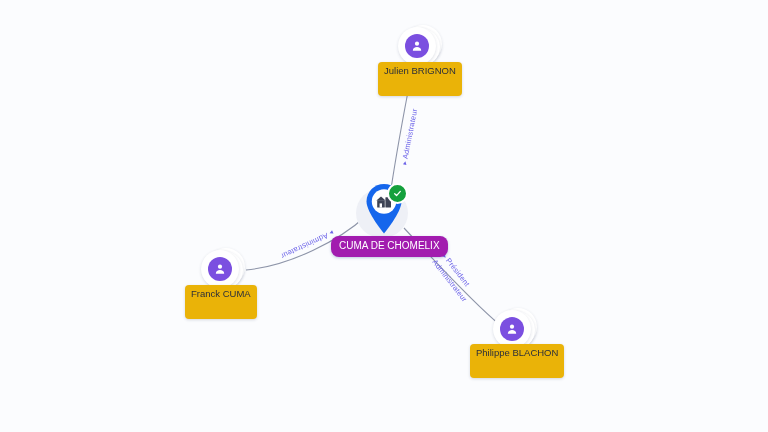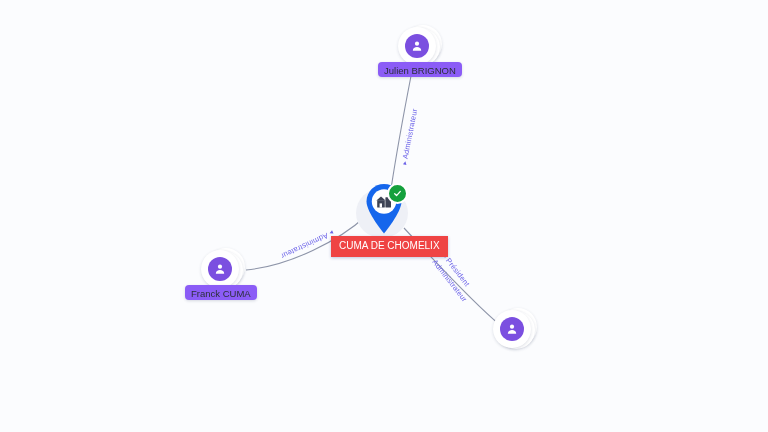--- a/index.html
+++ b/index.html
@@ -69,25 +69,25 @@
     border-radius: 50%;
     background: #7b4fe0;
     display: flex;
     align-items: center;
     justify-content: center;
   }
   .person-node .avatar-disc svg { display: block; }
 
   .node-label {
     position: absolute;
-    background: #8b5cf6;
+    background: #eab308;
     color: #2b2f3a;
     font-size: 9.5px;
     line-height: 1;
-    padding: 4px 6px 1px 6px;
+    padding: 4px 6px 20px 6px;
     border-radius: 4px;
     white-space: nowrap;
     box-shadow: 0 1px 3px rgba(40, 50, 90, 0.18);
   }
 
   
   #company-node {
     position: absolute;
     left: 356px;
     top: 182px;
@@ -120,26 +120,26 @@
     background: #14a03c;
     border: 2px solid #ffffff;
     display: flex;
     align-items: center;
     justify-content: center;
   }
   #company-label {
     position: absolute;
     left: -25px;
     top: 54px;
-    background: #ef4444;
+    background: #a21caf;
     color: #ffffff;
     font-size: 10px;
     line-height: 1;
     padding: 5px 8px 6px 8px;
-    border-radius: 0;
+    border-radius: 8px;
     white-space: nowrap;
     box-shadow: 0 1px 3px rgba(30, 60, 140, 0.28);
   }
 </style>
 </head>
 <body>
 
 <div id="graph-canvas">
 
   <svg id="edge-layer" viewBox="0 0 768 432" xmlns="http://www.w3.org/2000/svg">
@@ -196,20 +196,23 @@
   <div class="person-node" style="left:493px; top:307px;">
     <div class="stack-ring r1"></div>
     <div class="stack-ring r2"></div>
     <div class="stack-ring r3"></div>
     <div class="avatar-disc">
       <svg width="14" height="14" viewBox="0 0 24 24" aria-hidden="true">
         <circle cx="12" cy="8" r="3.6" fill="#ffffff"></circle>
         <path d="M4.8 20c0-3.9 3.2-6.2 7.2-6.2s7.2 2.3 7.2 6.2z" fill="#ffffff"></path>
       </svg>
     </div>
+  </div>
+  <div class="node-label" style="left:470px; top:344px;">
+    <span>Philippe BLACHON</span>
   </div>
 
   <div id="company-node">
     <div id="company-halo"></div>
 
     <svg id="company-pin" viewBox="0 0 40 52" xmlns="http://www.w3.org/2000/svg">
       <path d="M20 51.5 C20 51.5 37.5 30.5 37.5 19.5 C37.5 9.8 29.7 2 20 2 C10.3 2 2.5 9.8 2.5 19.5 C2.5 30.5 20 51.5 20 51.5 Z" fill="#1566ec"></path>
       <circle cx="20" cy="19.5" r="12.2" fill="#ffffff"></circle>
       <g fill="#3d4354">
         <rect x="13.2" y="18.2" width="7.6" height="7.4" rx="0.6"></rect>

